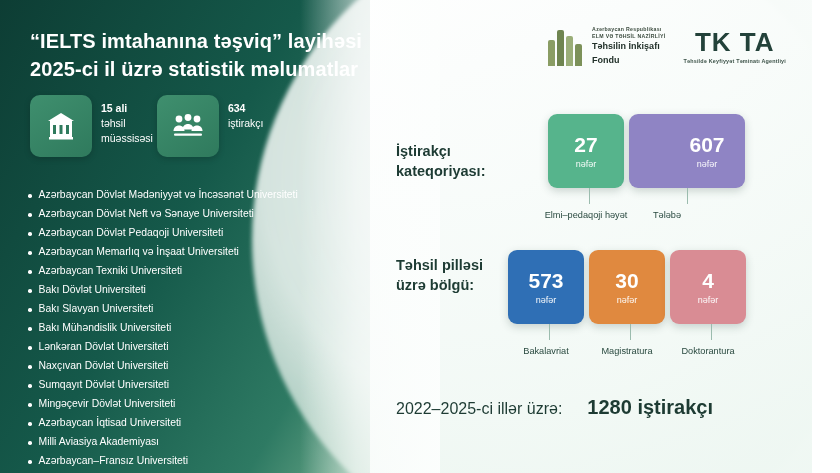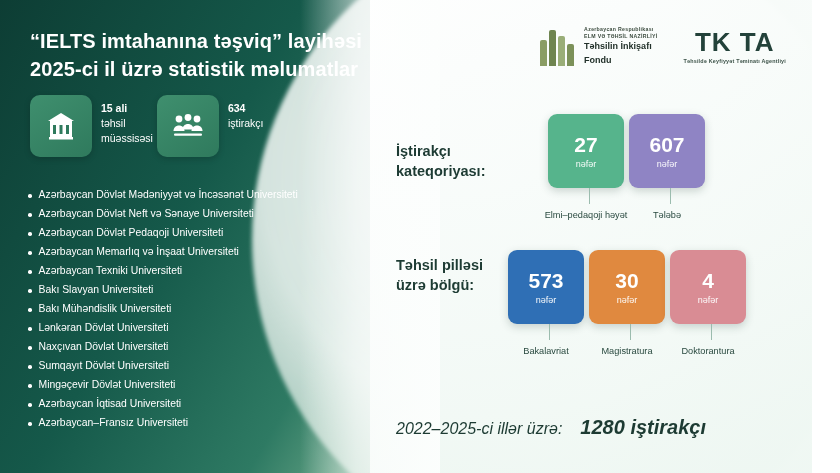--- a/index.html
+++ b/index.html
@@ -63,21 +63,21 @@
   }
   .title .line2 { display: block; }
 
   
   .logos {
     position: absolute;
     right: 26px;
     top: 26px;
     display: flex;
     align-items: center;
-    gap: 26px;
+    gap: 18px;
   }
   .logo-fond {
     display: flex;
     align-items: center;
     gap: 8px;
   }
   .logo-mark {
     width: 36px;
     height: 40px;
     display: flex;
@@ -230,27 +230,26 @@
     top: 74px;
     width: 1px;
     height: 16px;
     background: #9bbcae;
   }
 
   
   .footer {
     position: absolute;
     left: 396px;
-    top: 416px;
+    top: 396px;
     color: #1d3b33;
     font-size: 16px;
     display: flex;
     align-items: baseline;
-    gap: 18px;
-    font-style: italic;
+    gap: 25px;
   }
   .footer .years { font-weight: normal; }
   .footer .total { font-size: 20px; font-weight: bold; }
 </style>
 </head>
 <body>
 
 <div class="poster">
   <div class="blob"></div>
   <div class="panel-right"></div>
@@ -334,20 +333,24 @@
       <div class="uni-item">
         <span class="uni-bullet"></span>
         <span>Azərbaycan Memarlıq və İnşaat Universiteti</span>
       </div>
       <div class="uni-item">
         <span class="uni-bullet"></span>
         <span>Azərbaycan Texniki Universiteti</span>
       </div>
       <div class="uni-item">
         <span class="uni-bullet"></span>
+        <span>Bakı Dövlət Universiteti</span>
+      </div>
+      <div class="uni-item">
+        <span class="uni-bullet"></span>
         <span>Bakı Slavyan Universiteti</span>
       </div>
       <div class="uni-item">
         <span class="uni-bullet"></span>
         <span>Bakı Mühəndislik Universiteti</span>
       </div>
       <div class="uni-item">
         <span class="uni-bullet"></span>
         <span>Lənkəran Dövlət Universiteti</span>
       </div>
@@ -359,20 +362,24 @@
         <span class="uni-bullet"></span>
         <span>Sumqayıt Dövlət Universiteti</span>
       </div>
       <div class="uni-item">
         <span class="uni-bullet"></span>
         <span>Mingəçevir Dövlət Universiteti</span>
       </div>
       <div class="uni-item">
         <span class="uni-bullet"></span>
         <span>Azərbaycan İqtisad Universiteti</span>
+      </div>
+      <div class="uni-item">
+        <span class="uni-bullet"></span>
+        <span>Milli Aviasiya Akademiyası</span>
       </div>
       <div class="uni-item">
         <span class="uni-bullet"></span>
         <span>Azərbaycan–Fransız Universiteti</span>
       </div>
     </div>
 
   <div class="section-label" id="label-category">
     <span>İştirakçı</span><br>
     <span>kateqoriyası:</span>
@@ -380,21 +387,21 @@
   <div class="cards" id="cards-category">
       <div class="card-wrap">
         <div class="card" style="background: rgb(86, 180, 140);">
           <div class="num">27</div>
           <div class="unit">nəfər</div>
         </div>
         <span class="stem"></span>
         <div class="card-caption">Elmi–pedaqoji həyət</div>
       </div>
       <div class="card-wrap">
-        <div class="card" style="background: rgb(143, 132, 196);">
+        <div class="card" style="background: rgb(143, 132, 196); padding-left: 40px;">
           <div class="num">607</div>
           <div class="unit">nəfər</div>
         </div>
         <span class="stem"></span>
         <div class="card-caption">Tələbə</div>
       </div>
     </div>
 
   <div class="section-label" id="label-level">
     <span>Təhsil pilləsi</span><br>

